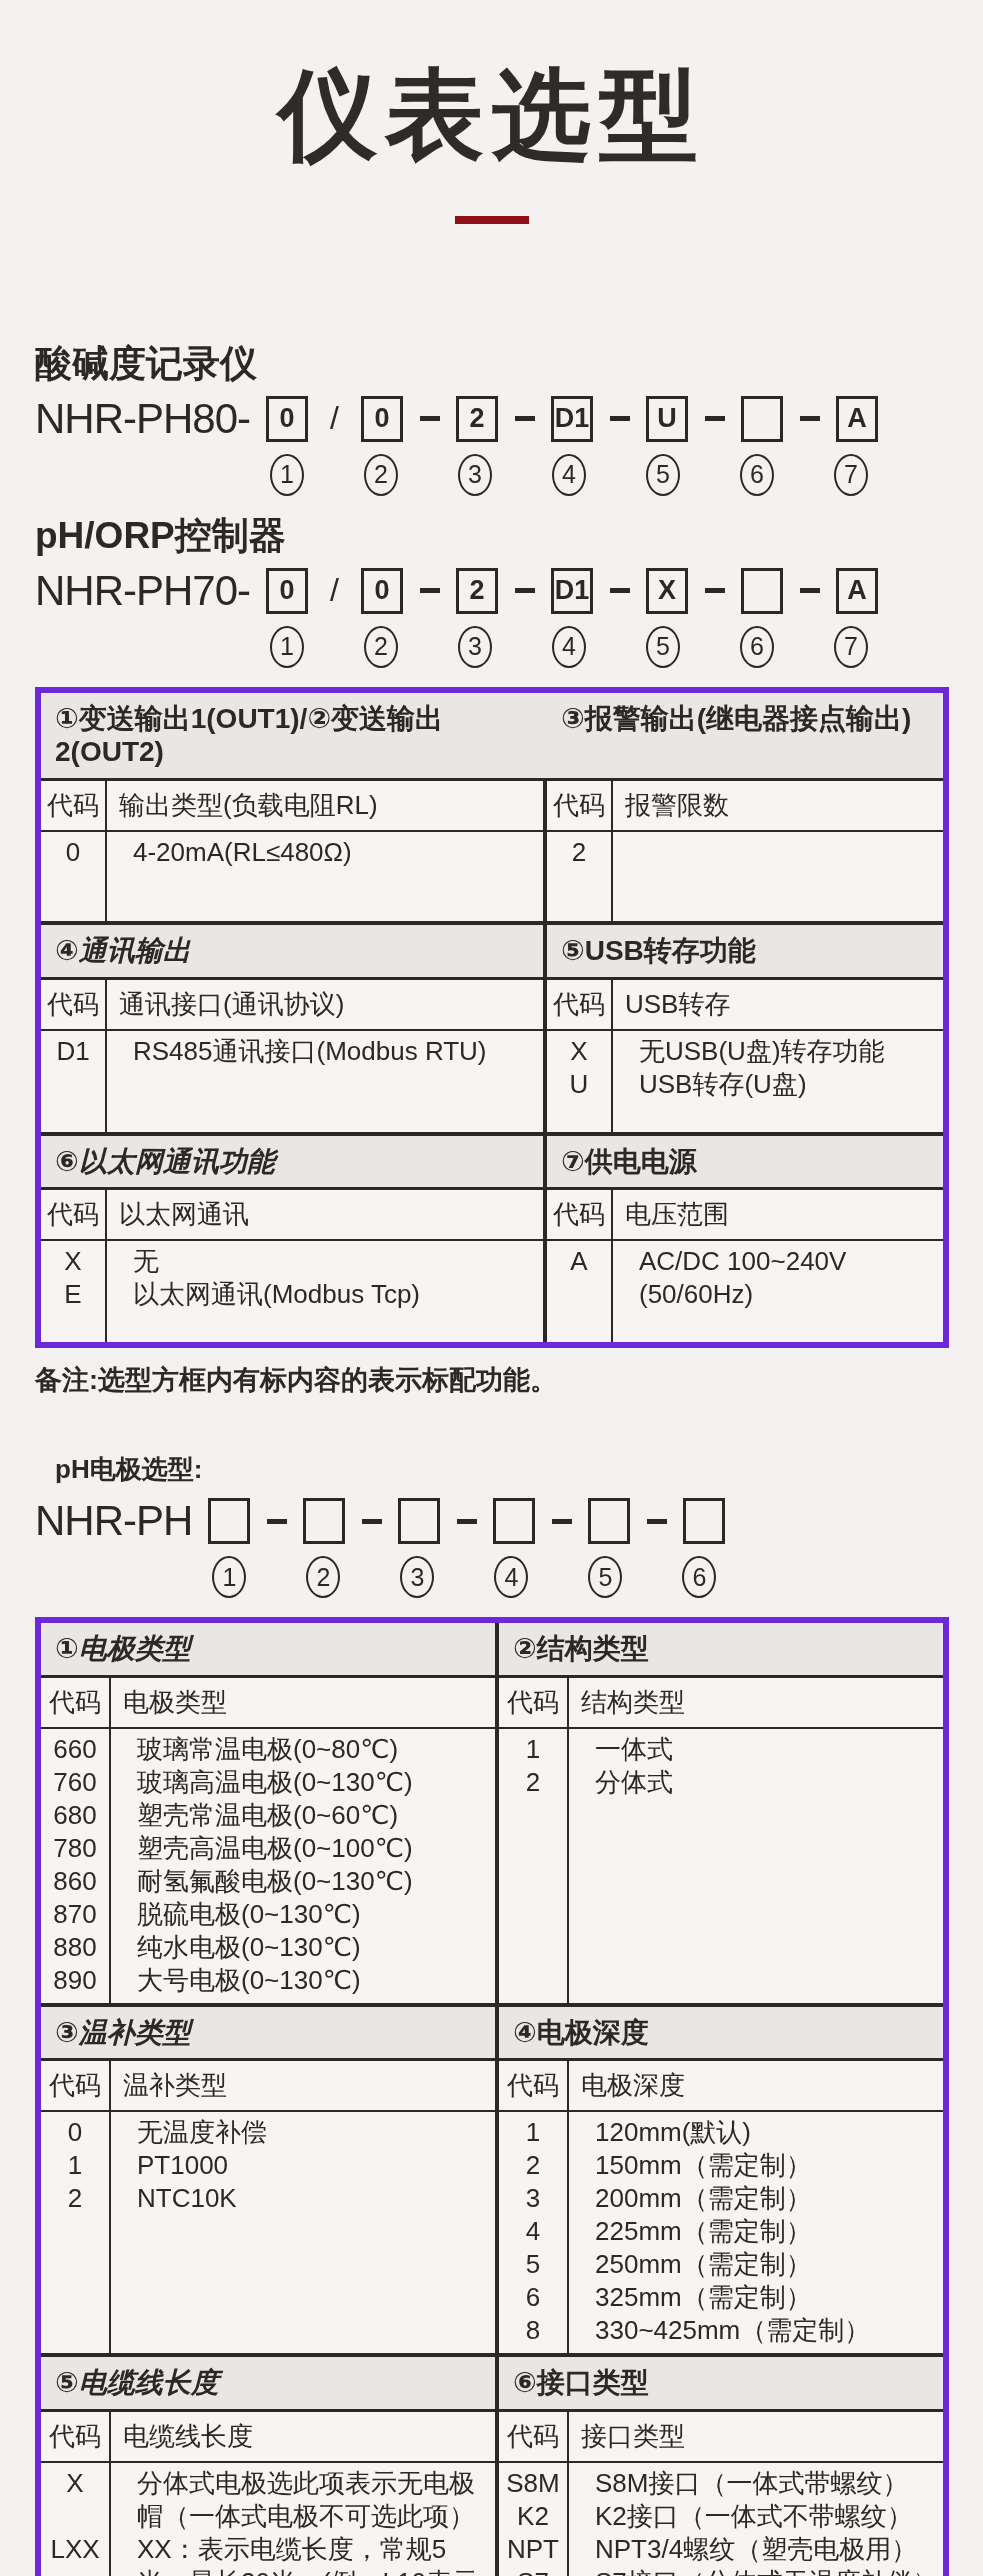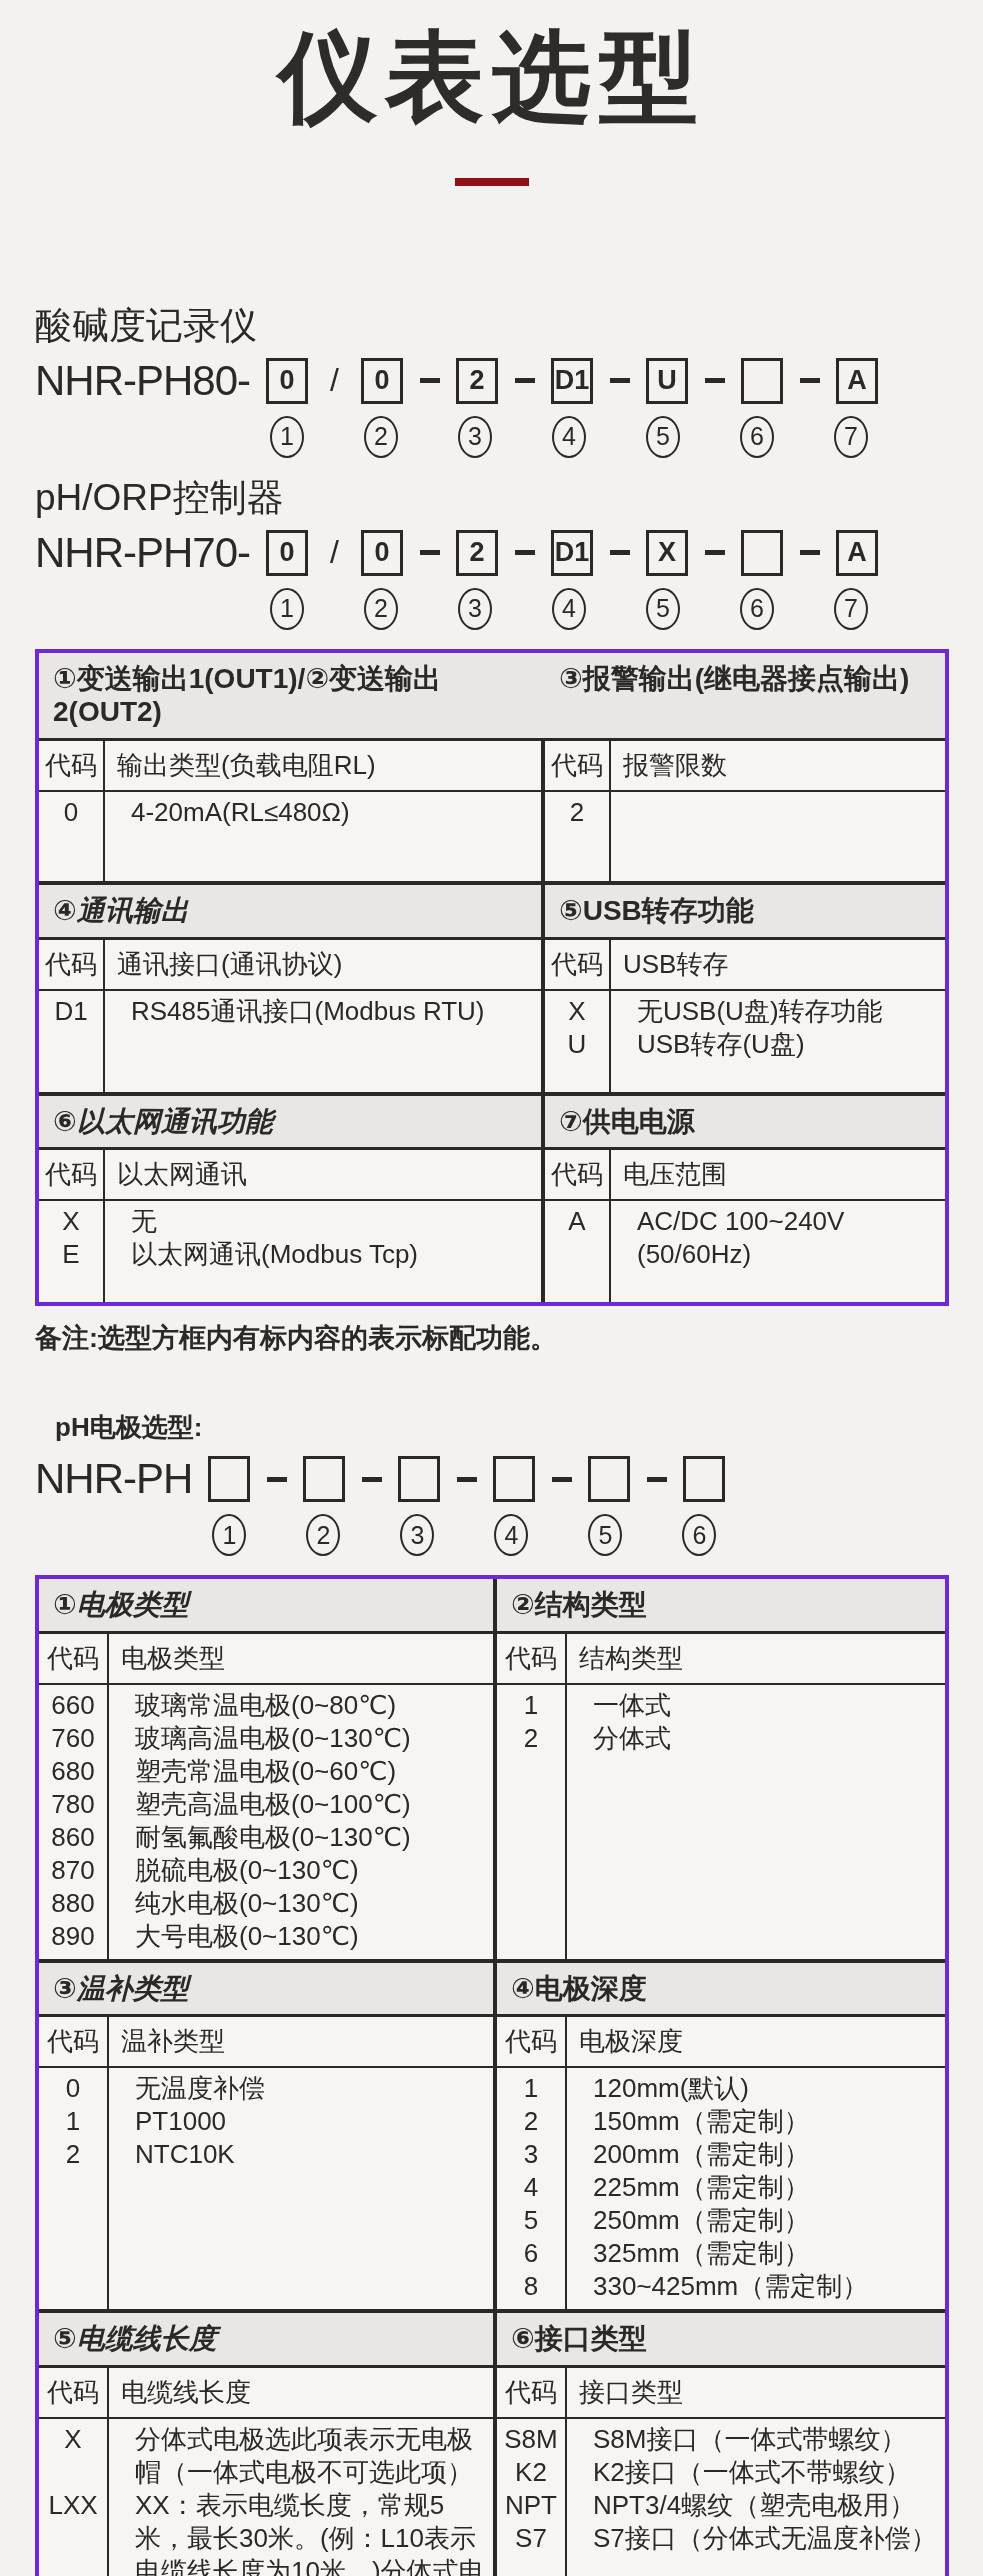--- a/index.html
+++ b/index.html
@@ -5,28 +5,28 @@
   html,body{margin:0;padding:0;}
   body{
     width:984px;height:2576px;overflow:hidden;
     background:#f4f2f0;color:#2b2826;
     font-family:"Liberation Sans","DejaVu Sans",sans-serif;
   }
   .page{padding:0 35px;}
 
   
   .title{
-    padding-top:20px;text-align:center;
+    padding-top:58px;text-align:center;
     font-size:99px;font-weight:bold;letter-spacing:8px;
     line-height:1.15;color:#2e2b29;
   }
   .accent-dash{width:74px;height:8px;background:#8e1117;margin:44px auto 0;}
 
   
-  .product-label{font-size:37px;font-weight:400;margin-top:115px;}
+  .product-label{font-size:37px;font-weight:700;margin-top:115px;}
   .product-label.second{margin-top:12px;}
   .model-line{display:flex;align-items:center;margin-top:6px;}
   .pos-line{display:flex;align-items:center;margin-top:8px;}
   .model-prefix{font-size:42px;font-weight:400;letter-spacing:-1px;padding-right:16px;white-space:nowrap;}
   .prefix-ghost{visibility:hidden;}
   .mbox{
     width:42px;height:46px;box-sizing:border-box;border:3px solid #2b2826;
     display:flex;align-items:center;justify-content:center;
     font-size:27px;font-weight:bold;flex:none;
   }
@@ -36,21 +36,21 @@
   .pos-slot{width:94px;flex:none;display:flex;}
   .pos-circle{
     margin-left:4px;width:34px;height:42px;box-sizing:border-box;
     border:2px solid #2b2826;border-radius:50%;
     display:flex;align-items:center;justify-content:center;
     font-size:25px;
   }
 
   
   .sel-table{
-    margin-top:16px;border:4px solid #6d28d9;background:#f6f5f3;
+    margin-top:16px;border:6px solid #6d28d9;background:#f6f5f3;
   }
   .band + .band{border-top:4px solid #2b2826;}
   .band-head{
     display:flex;background:#e9e6e3;border-bottom:3px solid #2b2826;
     font-size:28px;font-weight:bold;line-height:1.2;
   }
   .bh-left{width:506px;box-sizing:border-box;flex:none;padding:9px 0 9px 14px;}
   .bh-right{flex:1;padding:9px 0 9px 14px;}
   .band-head.divided .bh-left{border-right:4px solid #2b2826;font-style:italic;}
   .band-body{display:flex;align-items:stretch;}

